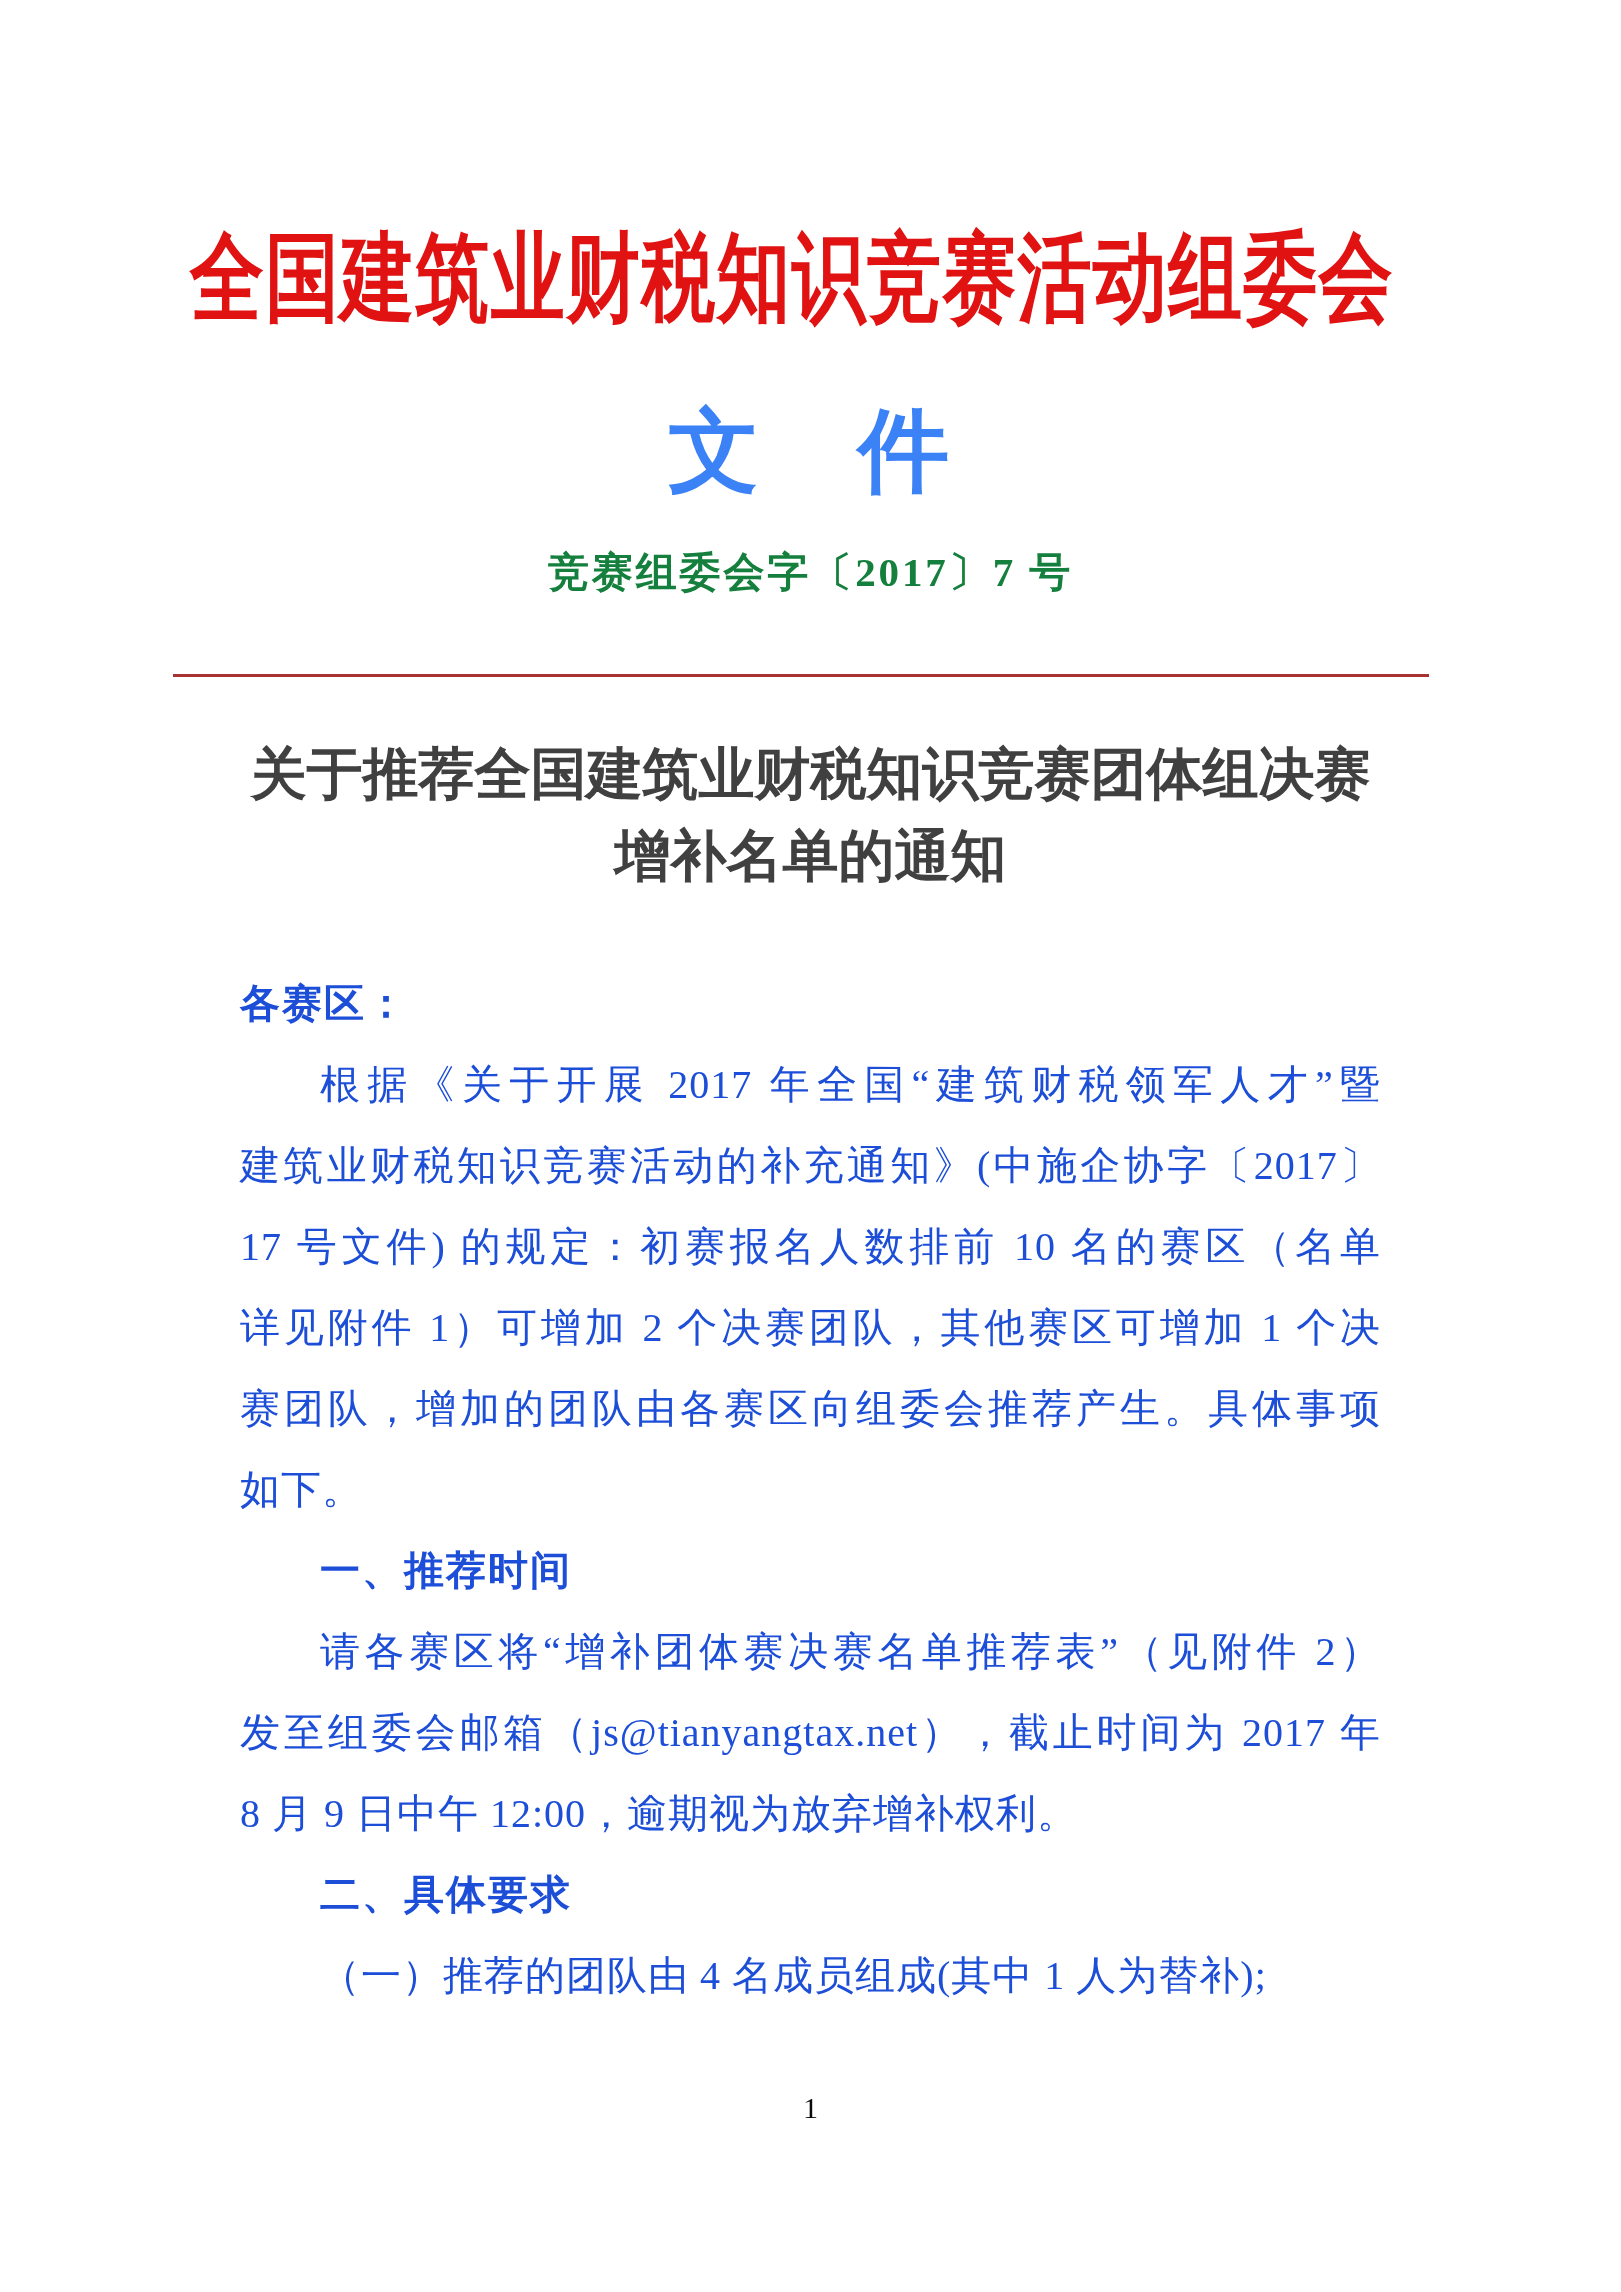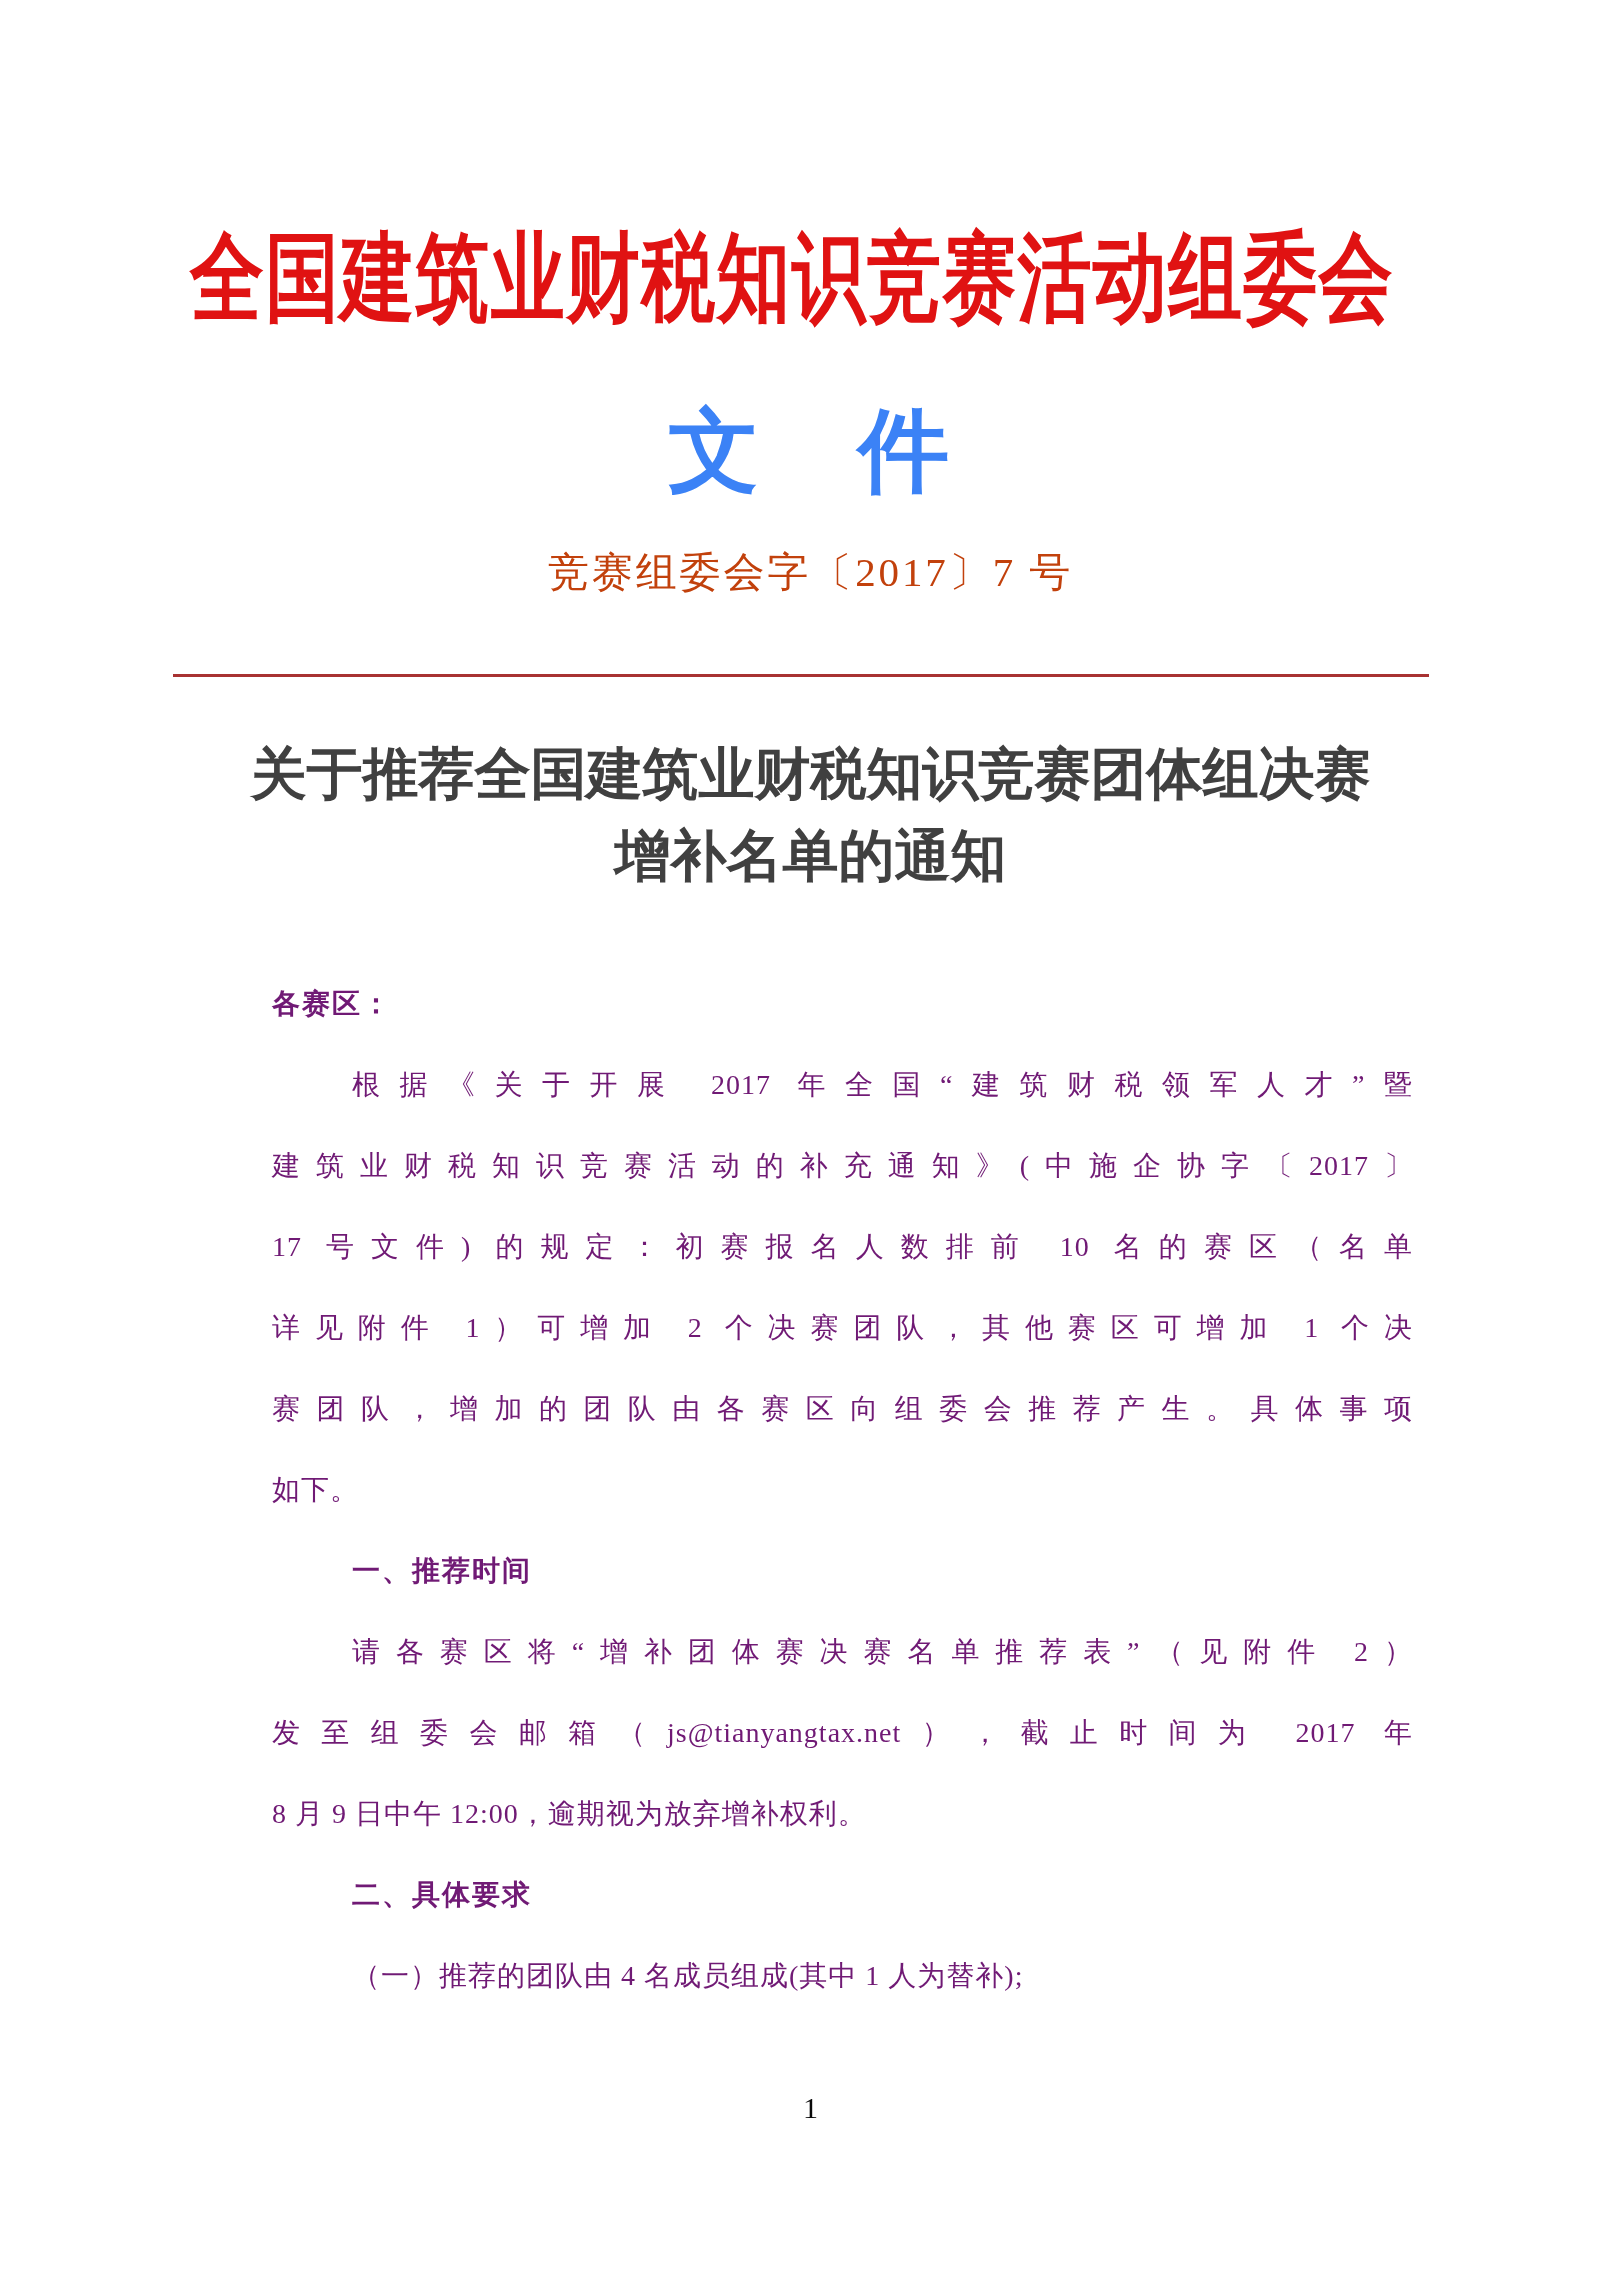--- a/index.html
+++ b/index.html
@@ -47,21 +47,22 @@
     letter-spacing: 3.9px;
   }
   .doc-number {
     position: absolute;
     top: 545px;
     left: 0;
     width: 100%;
     text-align: center;
     font-size: 41px;
     letter-spacing: 2.9px;
-    color: #c2410c;
+    color: #15803d;
+    font-weight: bold;
   }
   .red-rule {
     position: absolute;
     top: 674px;
     left: 173px;
     width: 1256px;
     height: 2.9px;
     background: #a83232;
   }
 
@@ -80,24 +81,23 @@
     letter-spacing: 0px;
   }
   .doc-title div { display: block; }
 
   
   .body {
     position: absolute;
     top: 963px;
     left: 240px;
     width: 1141px;
-    font-size: 28px;
-    color: #701a75;
+    font-size: 40px;
+    color: #1d4ed8;
     letter-spacing: 1px;
-    margin-left: 32px;
   }
   .line {
     height: 81px;
     line-height: 81px;
     white-space: nowrap;
   }
   .line.j {
     white-space: normal;
     text-align: justify;
     text-align-last: justify;

